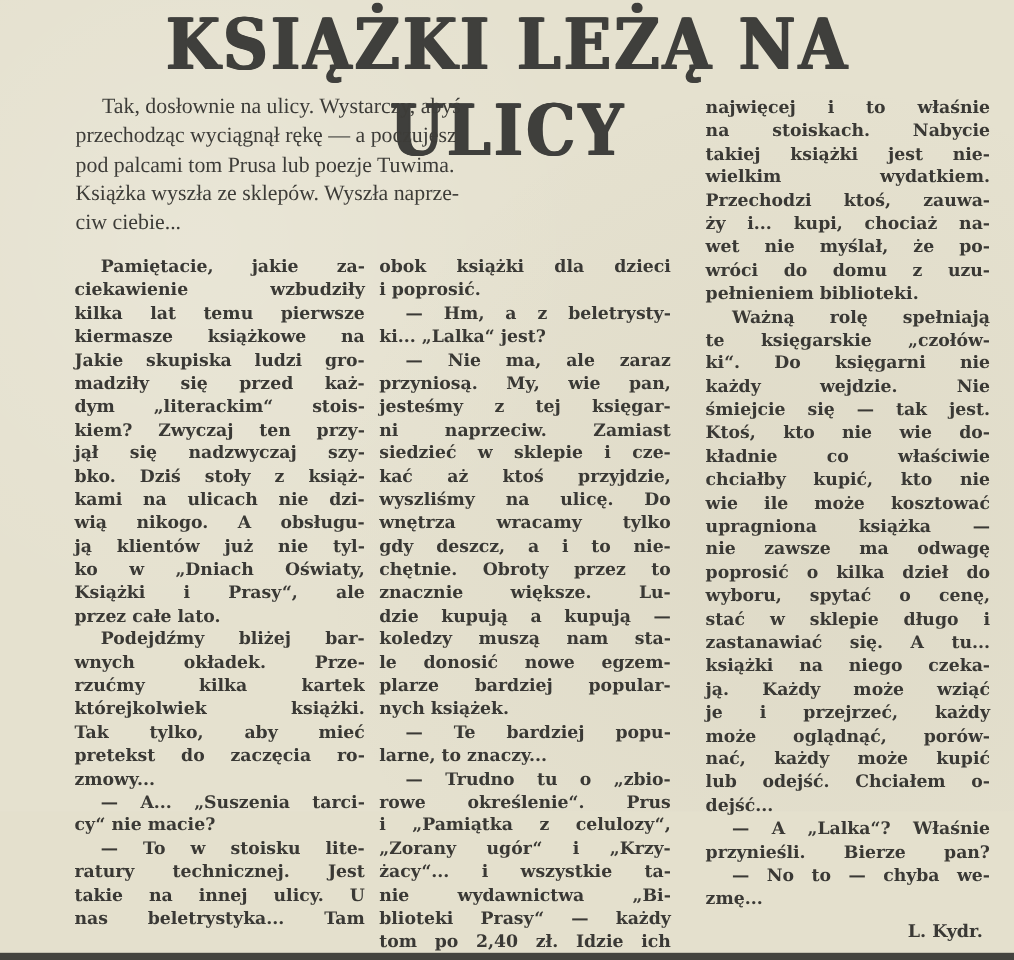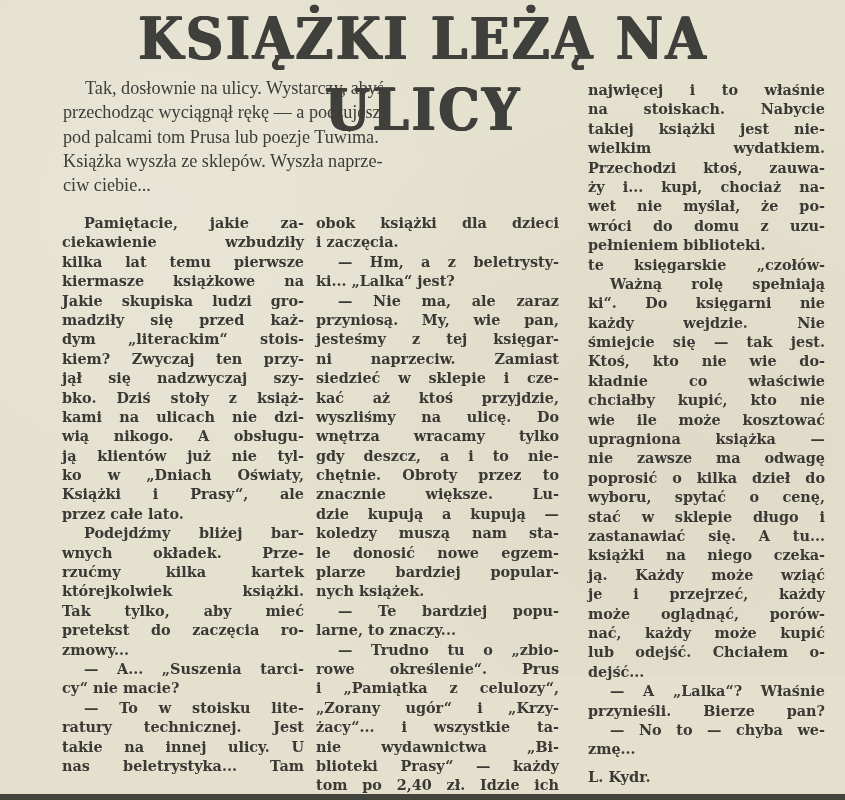--- a/index.html
+++ b/index.html
@@ -75,21 +75,21 @@
       text-align-last: left;
     }
     .col .line.ind {
       padding-left: 22px;
     }
     .col1 { left: 62px; top: 213px; width: 242px; }
     .col2 { left: 316px; top: 213px; width: 243px; }
     .col3 { left: 588px; top: 80px; width: 237px; }
     .col3 .sig {
       margin-top: 8px;
-      text-align: left;
+      text-align: right;
       padding-right: 6px;
       font-size: 14.6px;
     }
   </style>
 </head>
 <body>
 
 <div class="page">
 
   <div class="headline">KSIĄŻKI LEŻĄ NA ULICY</div>
@@ -129,21 +129,21 @@
     <span class="line ind">— A... „Suszenia tarci-</span>
     <span class="line last">cy“ nie macie?</span>
     <span class="line ind">— To w stoisku lite-</span>
     <span class="line">ratury technicznej. Jest</span>
     <span class="line">takie na innej ulicy. U</span>
     <span class="line">nas beletrystyka... Tam</span>
   </div>
 
   <div class="col col2">
     <span class="line">obok książki dla dzieci</span>
-    <span class="line last">i zaczęcia.</span>
+    <span class="line last">i poprosić.</span>
     <span class="line ind">— Hm, a z beletrysty-</span>
     <span class="line last">ki... „Lalka“ jest?</span>
     <span class="line ind">— Nie ma, ale zaraz</span>
     <span class="line">przyniosą. My, wie pan,</span>
     <span class="line">jesteśmy z tej księgar-</span>
     <span class="line">ni naprzeciw. Zamiast</span>
     <span class="line">siedzieć w sklepie i cze-</span>
     <span class="line">kać aż ktoś przyjdzie,</span>
     <span class="line">wyszliśmy na ulicę. Do</span>
     <span class="line">wnętrza wracamy tylko</span>
@@ -170,22 +170,22 @@
   <div class="col col3">
     <span class="line">najwięcej i to właśnie</span>
     <span class="line">na stoiskach. Nabycie</span>
     <span class="line">takiej książki jest nie-</span>
     <span class="line">wielkim wydatkiem.</span>
     <span class="line">Przechodzi ktoś, zauwa-</span>
     <span class="line">ży i... kupi, chociaż na-</span>
     <span class="line">wet nie myślał, że po-</span>
     <span class="line">wróci do domu z uzu-</span>
     <span class="line last">pełnieniem biblioteki.</span>
+    <span class="line ind">Ważną rolę spełniają</span>
     <span class="line">te księgarskie „czołów-</span>
-    <span class="line ind">Ważną rolę spełniają</span>
     <span class="line">ki“. Do księgarni nie</span>
     <span class="line">każdy wejdzie. Nie</span>
     <span class="line">śmiejcie się — tak jest.</span>
     <span class="line">Ktoś, kto nie wie do-</span>
     <span class="line">kładnie co właściwie</span>
     <span class="line">chciałby kupić, kto nie</span>
     <span class="line">wie ile może kosztować</span>
     <span class="line">upragniona książka —</span>
     <span class="line">nie zawsze ma odwagę</span>
     <span class="line">poprosić o kilka dzieł do</span>

